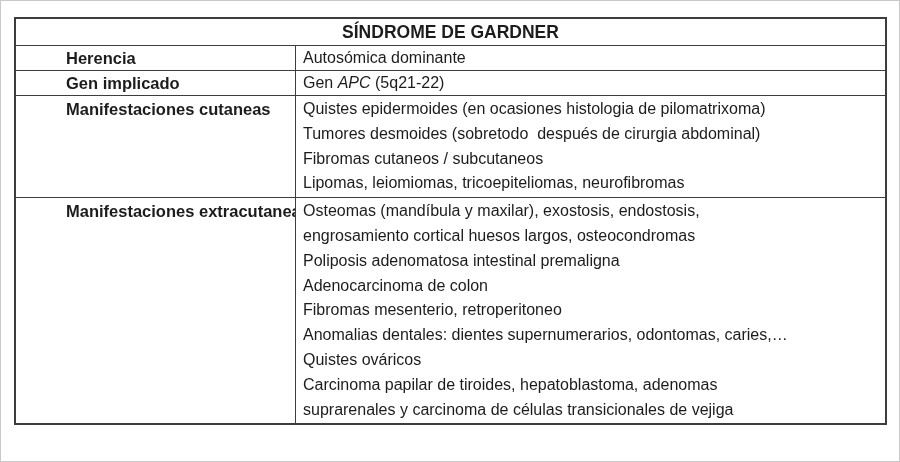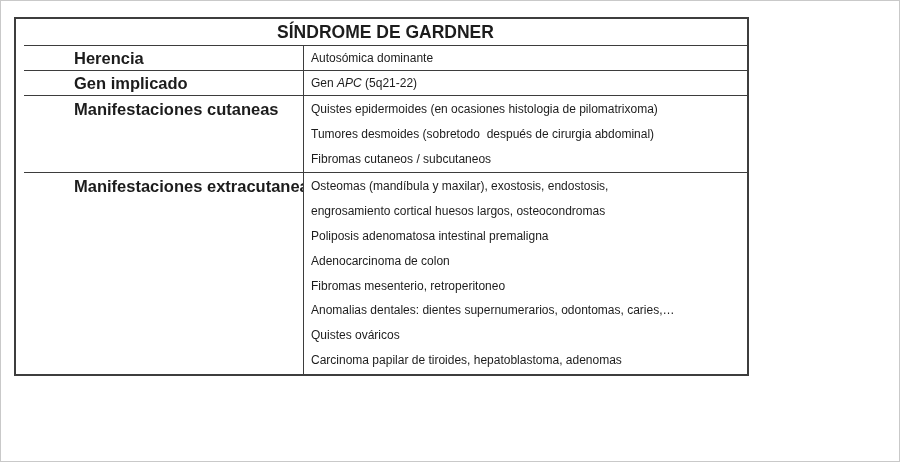--- a/index.html
+++ b/index.html
@@ -19,25 +19,24 @@
     position: absolute;
     inset: 0;
     border: 1px solid #c9c9c9;
     box-sizing: border-box;
     pointer-events: none;
   }
   .gtable {
     position: absolute;
     left: 14px;
     top: 17px;
-    width: 735px;
+    width: 873px;
     box-sizing: border-box;
     border: 2px solid #3d3d3d;
     background: #ffffff;
-    padding-left: 8px;
   }
   .trow {
     display: flex;
     border-top: 1px solid #3d3d3d;
   }
   .trow:first-child { border-top: none; }
   .title-row {
     display: block;
     text-align: center;
     font-weight: bold;
@@ -53,21 +52,21 @@
     padding: 1px 6px;
     font-weight: bold;
     font-size: 16.5px;
     white-space: nowrap;
     overflow: hidden;
   }
   .cell-right {
     flex: 1 1 auto;
     box-sizing: border-box;
     padding: 1px 7px;
-    font-size: 12px;
+    font-size: 16px;
     overflow: hidden;
   }
   .line {
     line-height: 24.8px;
     white-space: pre-wrap;
   }
   .row-single .cell-left,
   .row-single .line { line-height: 22px; }
   .cell-left .label-text { line-height: 24.8px; display: inline-block; margin-left: 44px; }
   .row-single .cell-left .label-text { line-height: 22px; }
@@ -104,32 +103,34 @@
   </div>
 
   <div class="trow">
     <div class="cell-left">
       <span class="label-text">Manifestaciones cutaneas</span>
     </div>
     <div class="cell-right">
       <div class="line">Quistes epidermoides (en ocasiones histologia de pilomatrixoma)</div>
       <div class="line">Tumores desmoides (sobretodo  después de cirurgia abdominal)</div>
       <div class="line">Fibromas cutaneos / subcutaneos</div>
+      <div class="line">Lipomas, leiomiomas, tricoepiteliomas, neurofibromas</div>
     </div>
   </div>
 
   <div class="trow">
     <div class="cell-left">
       <span class="label-text">Manifestaciones extracutaneas</span>
     </div>
     <div class="cell-right">
       <div class="line">Osteomas (mandíbula y maxilar), exostosis, endostosis,</div>
       <div class="line">engrosamiento cortical huesos largos, osteocondromas</div>
       <div class="line bold">Poliposis adenomatosa intestinal premaligna</div>
       <div class="line bold">Adenocarcinoma de colon</div>
       <div class="line">Fibromas mesenterio, retroperitoneo</div>
       <div class="line">Anomalias dentales: dientes supernumerarios, odontomas, caries,…</div>
       <div class="line">Quistes ováricos</div>
       <div class="line">Carcinoma papilar de tiroides, hepatoblastoma, adenomas</div>
+      <div class="line">suprarenales y carcinoma de células transicionales de vejiga</div>
     </div>
   </div>
 
 </div>
 
 </body></html>

